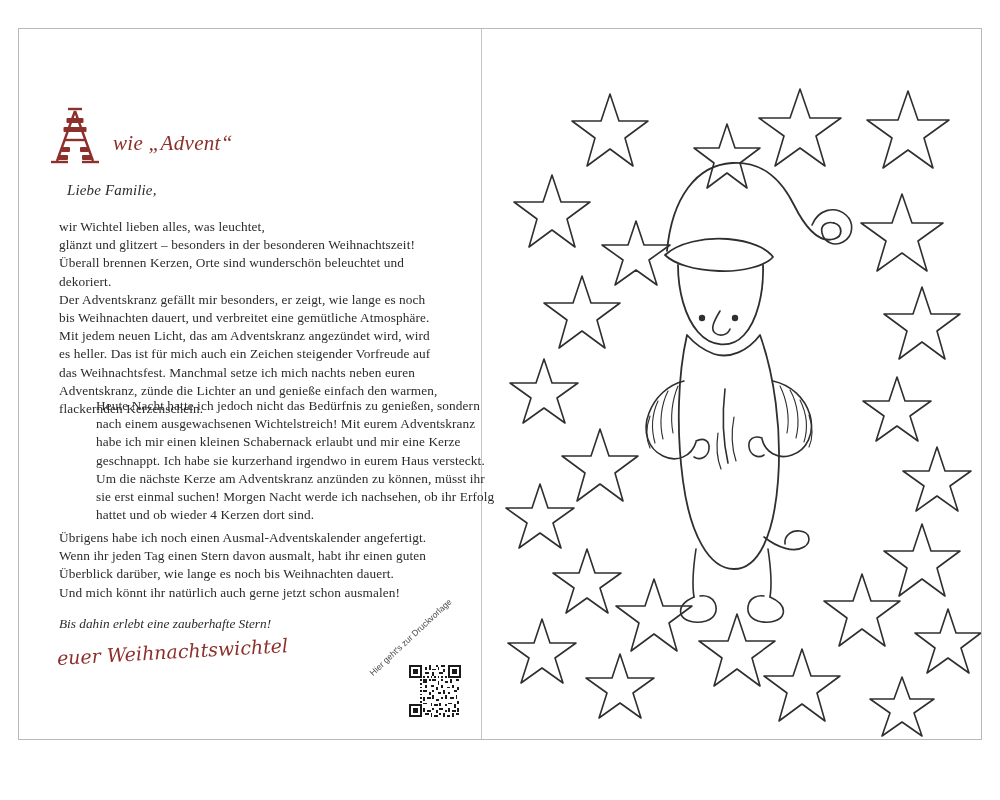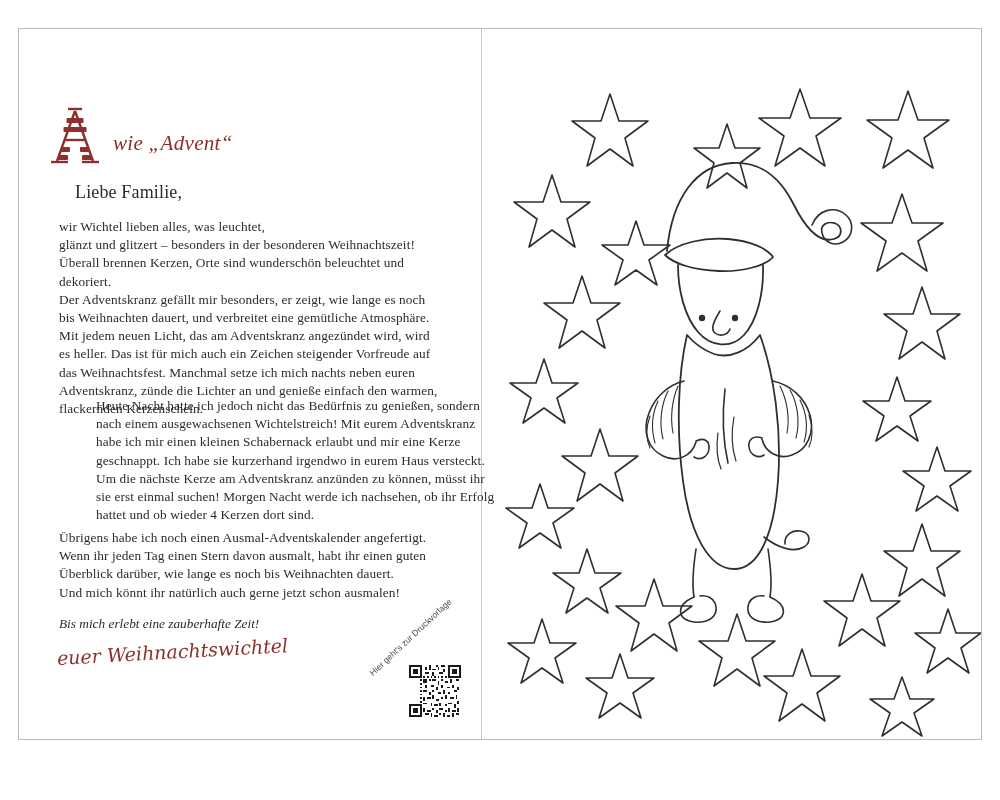--- a/index.html
+++ b/index.html
@@ -70,23 +70,24 @@
     font-family: "Liberation Serif", serif;
     font-style: italic;
     font-size: 21px;
     color: #8d2f2a;
     letter-spacing: 0.3px;
     white-space: nowrap;
   }
 
   .salutation {
     position: absolute;
-    left: 56px;
+    left: 48px;
     top: 153px;
-    font-size: 18px;
+    font-style: italic;
+    font-size: 15px;
     color: #2b2b2b;
     letter-spacing: 0.15px;
   }
   .body-block {
     position: absolute;
     left: 40px;
     width: 400px;
     font-size: 13.3px;
     line-height: 18.2px;
     color: #2b2b2b;
@@ -216,21 +217,21 @@
 habe ich mir einen kleinen Schabernack erlaubt und mir eine Kerze
 geschnappt. Ich habe sie kurzerhand irgendwo in eurem Haus versteckt.
 Um die nächste Kerze am Adventskranz anzünden zu können, müsst ihr
 sie erst einmal suchen! Morgen Nacht werde ich nachsehen, ob ihr Erfolg
 hattet und ob wieder 4 Kerzen dort sind.</div>
     <div class="body-block block-3" style="white-space: pre-line;">Übrigens habe ich noch einen Ausmal-Adventskalender angefertigt.
 Wenn ihr jeden Tag einen Stern davon ausmalt, habt ihr einen guten
 Überblick darüber, wie lange es noch bis Weihnachten dauert.
 Und mich könnt ihr natürlich auch gerne jetzt schon ausmalen!</div>
 
-    <div class="closing-line">Bis mich erlebt eine zauberhafte Zeit!</div>
+    <div class="closing-line">Bis dahin erlebt eine zauberhafte Stern!</div>
 
     <div class="signature">
       <div class="sig-text">euer Weihnachtswichtel</div>
     </div>
 
     <div class="qr-block">
       <div class="qr-caption">Hier geht's zur Druckvorlage</div>
       <svg class="qr-code" viewBox="0 0 29 29" xmlns="http://www.w3.org/2000/svg" shape-rendering="crispEdges">
         <rect width="29" height="29" fill="#ffffff"></rect>
         <g fill="#1a1a1a">

